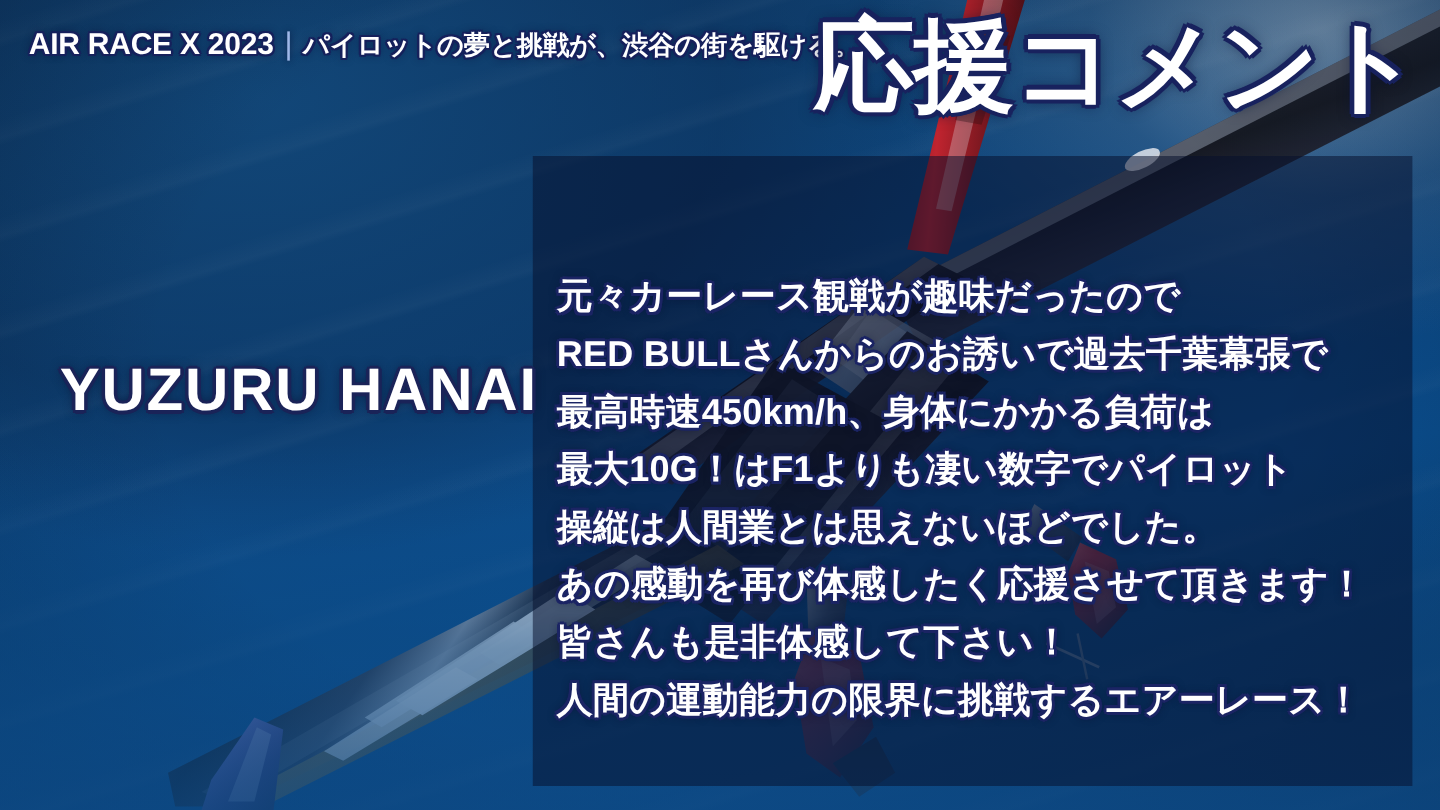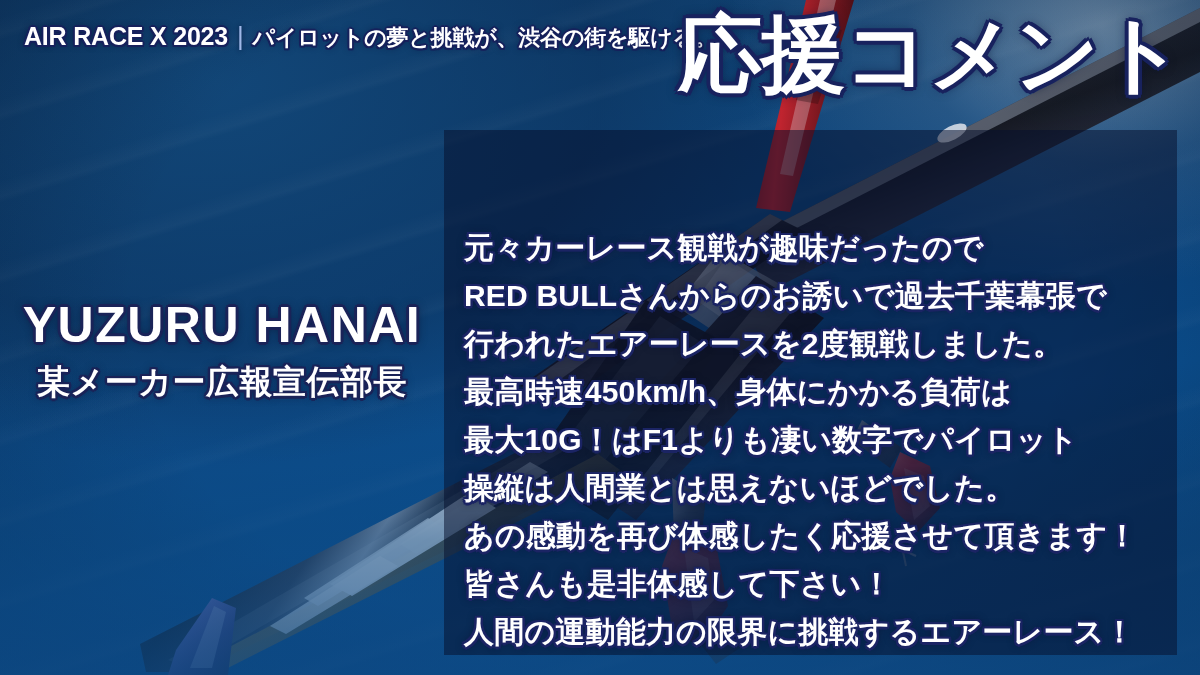--- a/index.html
+++ b/index.html
@@ -134,20 +134,21 @@
   }
 
   
   .name-block {
     position: absolute;
     left: 0;
     top: 296px;
     width: 444px;
     text-align: center;
     z-index: 30;
+    padding-left: 27px;
   }
   .name-en {
     font-size: 50px;
     line-height: 58px;
     font-weight: 700;
     letter-spacing: 1.5px;
     color: #ffffff;
     text-shadow:
       3px 0 0 #1a2358, -3px 0 0 #1a2358, 0 3px 0 #1a2358, 0 -3px 0 #1a2358,
       2px 2px 0 #1a2358, -2px 2px 0 #1a2358, 2px -2px 0 #1a2358, -2px -2px 0 #1a2358,
@@ -340,27 +341,25 @@
       <span class="hdr-brand">AIR RACE X 2023</span>
       <span class="hdr-sep">|</span>
       <span class="hdr-tag">パイロットの夢と挑戦が、渋谷の街を駆ける。</span>
     </div>
   </div>
 
   <div class="big-title">応援コメント</div>
 
   <div class="name-block">
     <div class="name-en">YUZURU HANAI</div>
-    <div class="name-title">某メーカー広報宣伝部長</div>
   </div>
 
   <div class="comment-text">
     <div class="c-line">元々カーレース観戦が趣味だったので</div>
     <div class="c-line">RED BULLさんからのお誘いで過去千葉幕張で</div>
-    <div class="c-line">行われたエアーレースを2度観戦しました。</div>
     <div class="c-line">最高時速450km/h、身体にかかる負荷は</div>
     <div class="c-line">最大10G！はF1よりも凄い数字でパイロット</div>
     <div class="c-line">操縦は人間業とは思えないほどでした。</div>
     <div class="c-line">あの感動を再び体感したく応援させて頂きます！</div>
     <div class="c-line">皆さんも是非体感して下さい！</div>
     <div class="c-line">人間の運動能力の限界に挑戦するエアーレース！</div>
   </div>
 
 </div>
 

